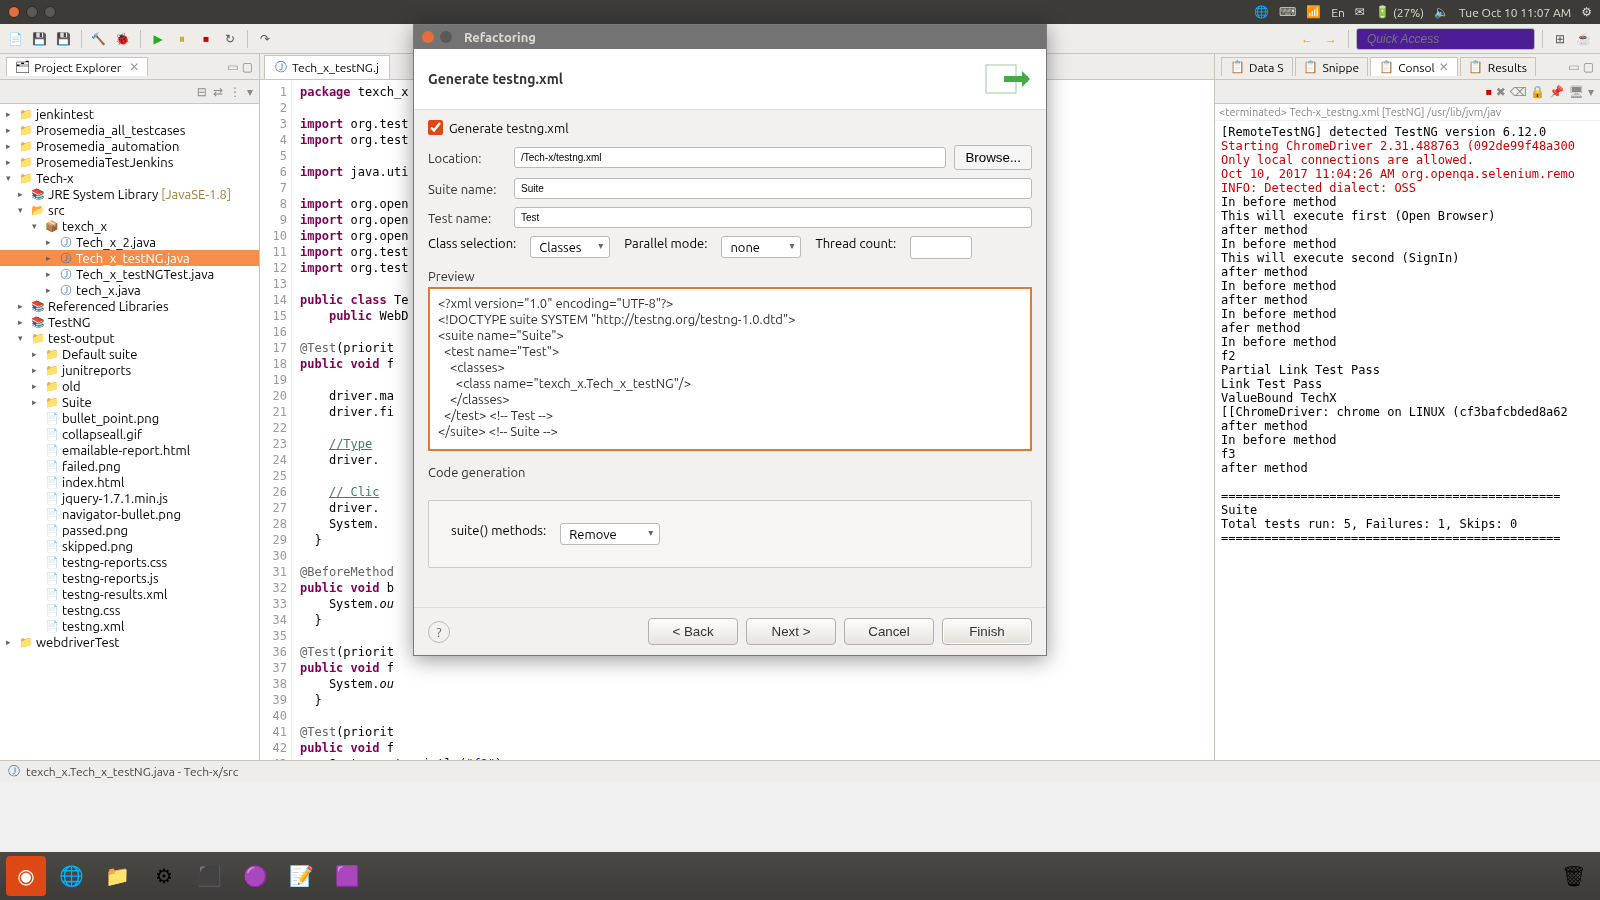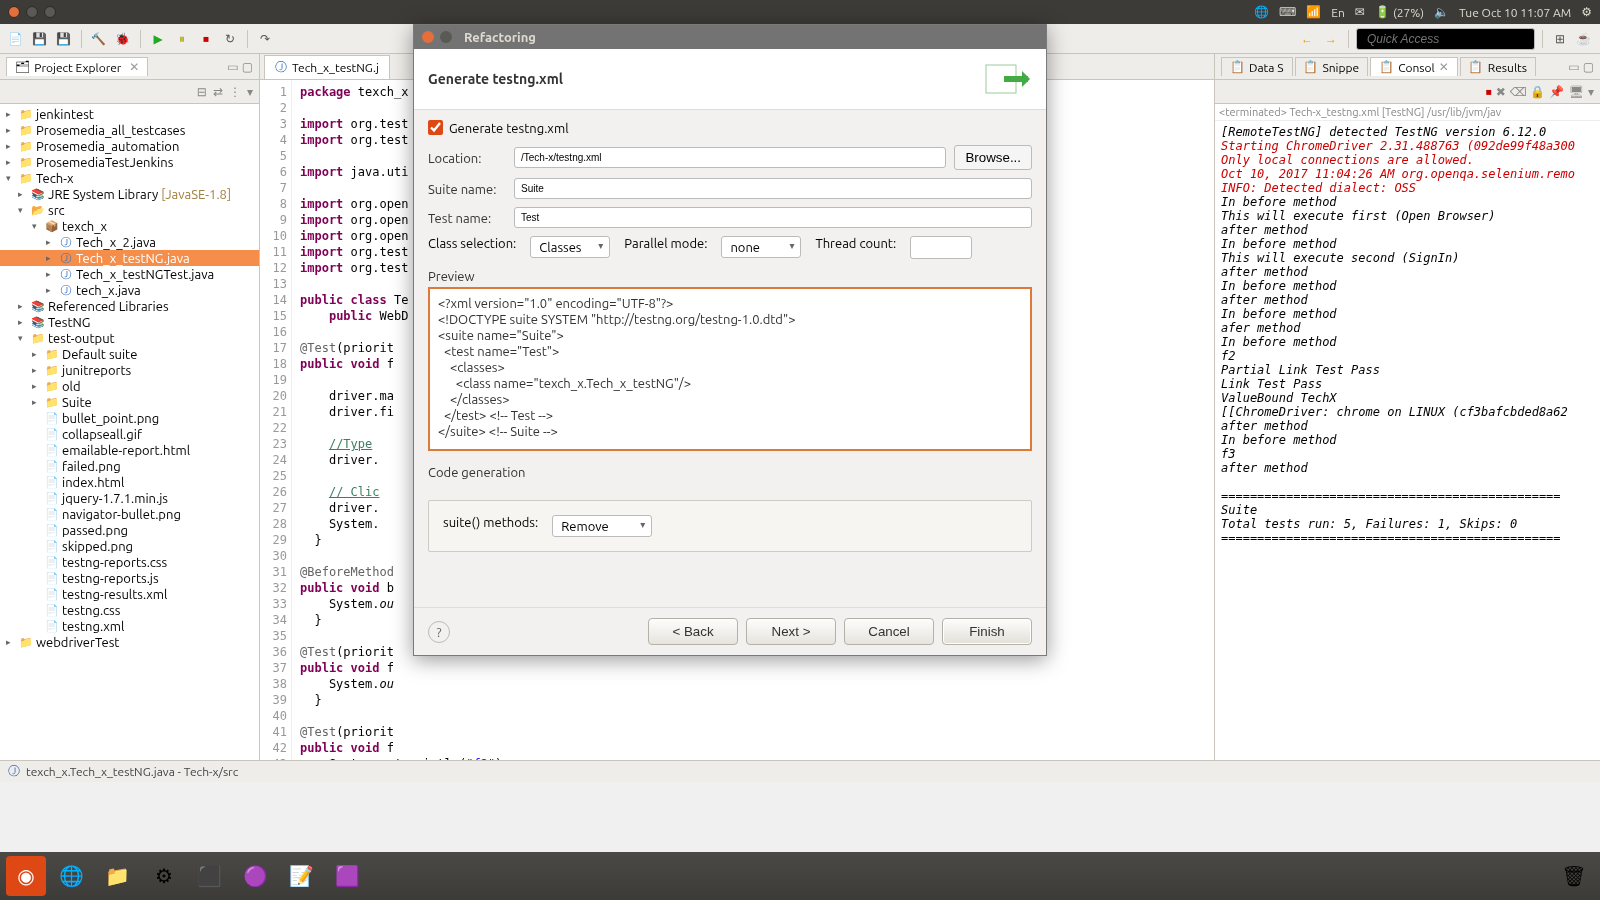--- a/index.html
+++ b/index.html
@@ -11,21 +11,21 @@
 .menubar .wb { width: 12px; height: 12px; border-radius: 50%; background: #5a5955; border: 1px solid #2c2b27; }
 .menubar .menu-item { padding: 0 8px; cursor: pointer; }
 .menubar .right { margin-left: auto; display: flex; align-items: center; gap: 10px; }
 .menubar .indicator { display: flex; align-items: center; gap: 3px; font-size: 12px; }
 
 
 .toolbar { background: #efedea; height: 30px; border-bottom: 1px solid #c9c5bc; display: flex; align-items: center; padding: 0 6px; gap: 4px; }
 .toolbar .tb-btn { width: 20px; height: 20px; display: flex; align-items: center; justify-content: center; color: #555; }
 .toolbar .sep { width: 1px; height: 18px; background: #c9c5bc; margin: 0 3px; }
 .toolbar .right { margin-left: auto; display: flex; align-items: center; gap: 4px; }
-.quick-access { border: 1px solid #bbb; background: #000000; padding: 3px 10px; font-size: 12px; color: #888; border-radius: 3px; font-style: italic; }
+.quick-access { border: 1px solid #bbb; background: #4c1d95; padding: 3px 10px; font-size: 12px; color: #888; border-radius: 3px; font-style: italic; }
 
 
 .main { display: flex; height: 706px; background: #efedea; }
 
 
 .explorer { width: 260px; border-right: 1px solid #c9c5bc; display: flex; flex-direction: column; background: #fff; }
 .view-header { background: #efedea; border-bottom: 1px solid #c9c5bc; height: 26px; display: flex; align-items: center; padding: 0 6px; font-size: 12px; }
 .view-tab { background: #fff; border: 1px solid #c9c5bc; border-bottom: none; padding: 2px 8px; display: flex; align-items: center; gap: 4px; }
 .view-header .view-buttons { margin-left: auto; display: flex; gap: 3px; }
 .mini-toolbar { background: #efedea; height: 24px; border-bottom: 1px solid #c9c5bc; display: flex; align-items: center; justify-content: flex-end; padding: 0 6px; gap: 6px; }
@@ -50,21 +50,21 @@
 .gutter .ln { height: 16px; }
 .code { flex: 1; padding: 4px 0 0 8px; line-height: 16px; white-space: pre; color: #000; }
 .kw { color: #7f0055; font-weight: bold; }
 .str { color: #2a00ff; }
 .cmt { color: #3f7f5f; text-decoration: underline; }
 .ann { color: #646464; }
 .it { font-style: italic; }
 
 
 .right-views { width: 386px; border-left: 1px solid #c9c5bc; display: flex; flex-direction: column; background: #fff; }
-.console-body { flex: 1; font-family: "DejaVu Sans Mono", monospace; font-size: 12px; padding: 4px 6px; overflow: hidden; line-height: 14px; font-style: italic; }
+.console-body { flex: 1; font-family: "DejaVu Sans Mono", monospace; font-size: 12px; padding: 4px 6px; overflow: hidden; line-height: 14px; }
 .red { color: #cc0000; }
 .term { color: #888; font-family: inherit; font-size: 11px; padding: 2px 4px; border-bottom: 1px solid #eee; }
 
 
 .statusbar { height: 22px; background: #efedea; border-top: 1px solid #c9c5bc; display: flex; align-items: center; padding: 0 8px; font-size: 12px; color: #444; }
 
 
 .taskbar { height: 48px; background: linear-gradient(#4a4945, #3c3b37); display: flex; align-items: center; padding: 0 6px; gap: 6px; position: absolute; bottom: 0; left: 0; right: 0; }
 .taskbar .launcher { width: 40px; height: 40px; border-radius: 4px; display: flex; align-items: center; justify-content: center; font-size: 20px; }
 
@@ -82,21 +82,21 @@
 .form-row .lbl { width: 78px; color: #333; }
 .form-row input[type=text] { flex: 1; padding: 4px 6px; border: 1px solid #bbb; border-radius: 3px; background: #fff; font-size: 10px; }
 .form-row .browse { padding: 4px 10px; border: 1px solid #bbb; background: #f5f5f5; border-radius: 3px; }
 .split-row { display: flex; gap: 14px; align-items: flex-start; margin: 8px 0 10px; }
 .select { border: 1px solid #bbb; background: #fff; padding: 3px 22px 3px 8px; border-radius: 3px; position: relative; min-width: 80px; }
 .select::after { content: "▾"; position: absolute; right: 6px; color: #666; font-size: 10px; }
 .tc input { width: 62px; padding: 3px; border: 1px solid #bbb; border-radius: 3px; }
 .preview-label { margin: 6px 0 4px; color: #333; }
 .preview-box { border: 2px solid #dd7a3a; background: #fff; padding: 6px 8px; font-size: 13px; color: #333; height: 164px; overflow: auto; font-family: "Ubuntu", sans-serif; line-height: 16px; }
 .codegen-label { margin: 14px 0 21px; color: #333; }
-.codegen-box { border: 1px solid #cfcac2; background: #f7f5f2; padding: 14px; border-radius: 2px; }
+.codegen-box { border: 1px solid #cfcac2; background: #f7f5f2; padding: 22px; border-radius: 2px; }
 .dialog .footer { border-top: 1px solid #ddd; padding: 10px 14px; display: flex; align-items: center; gap: 8px; }
 .dialog .footer .help { width: 22px; height: 22px; border: 1px solid #bbb; border-radius: 50%; display: flex; align-items: center; justify-content: center; color: #666; }
 .dialog .footer .spacer { flex: 1; }
 .dlg-btn { min-width: 90px; padding: 5px 14px; border: 1px solid #b5b1a8; background: linear-gradient(#fdfdfc,#e7e4de); border-radius: 4px; color: #333; }
 .dlg-btn.primary { background: linear-gradient(#fdfdfc,#e3e0d9); font-weight: 500; box-shadow: inset 0 0 0 1px #fff; }
 .dlg-btn:disabled { color: #aaa; }
 </style>
 </head>
 <body>
 

